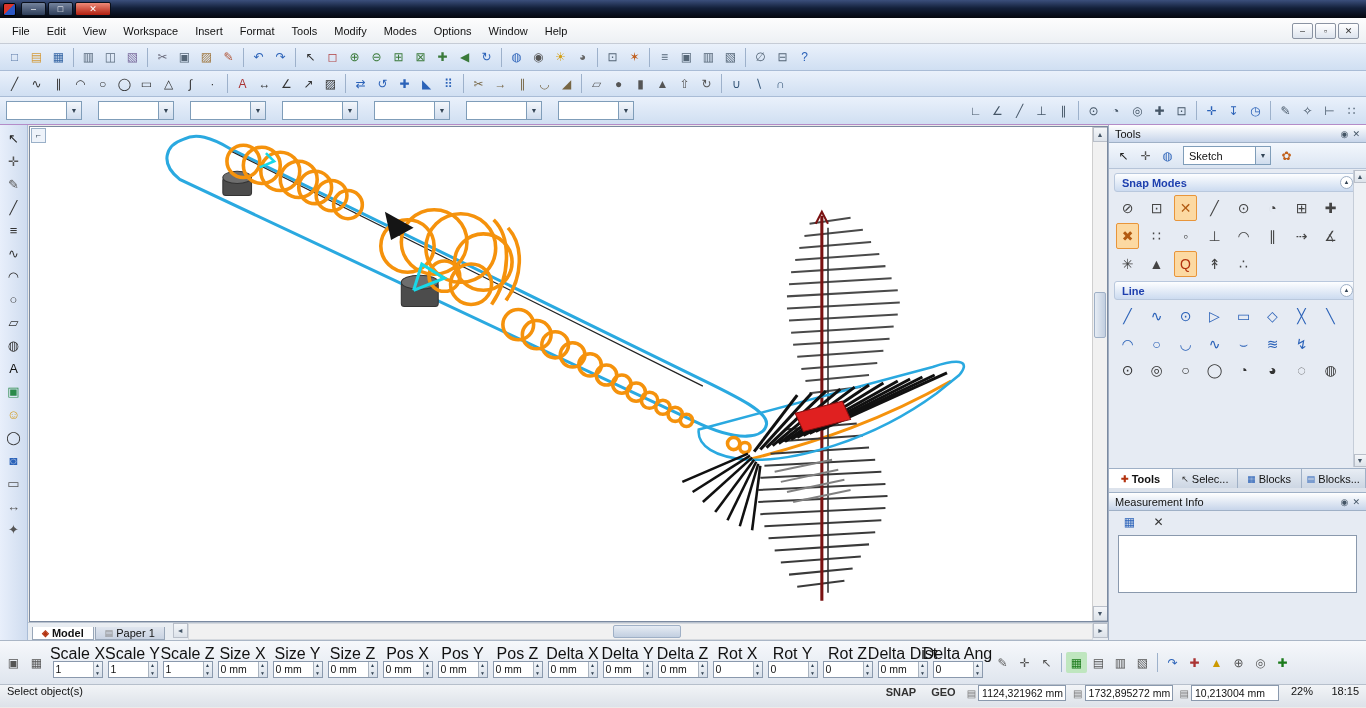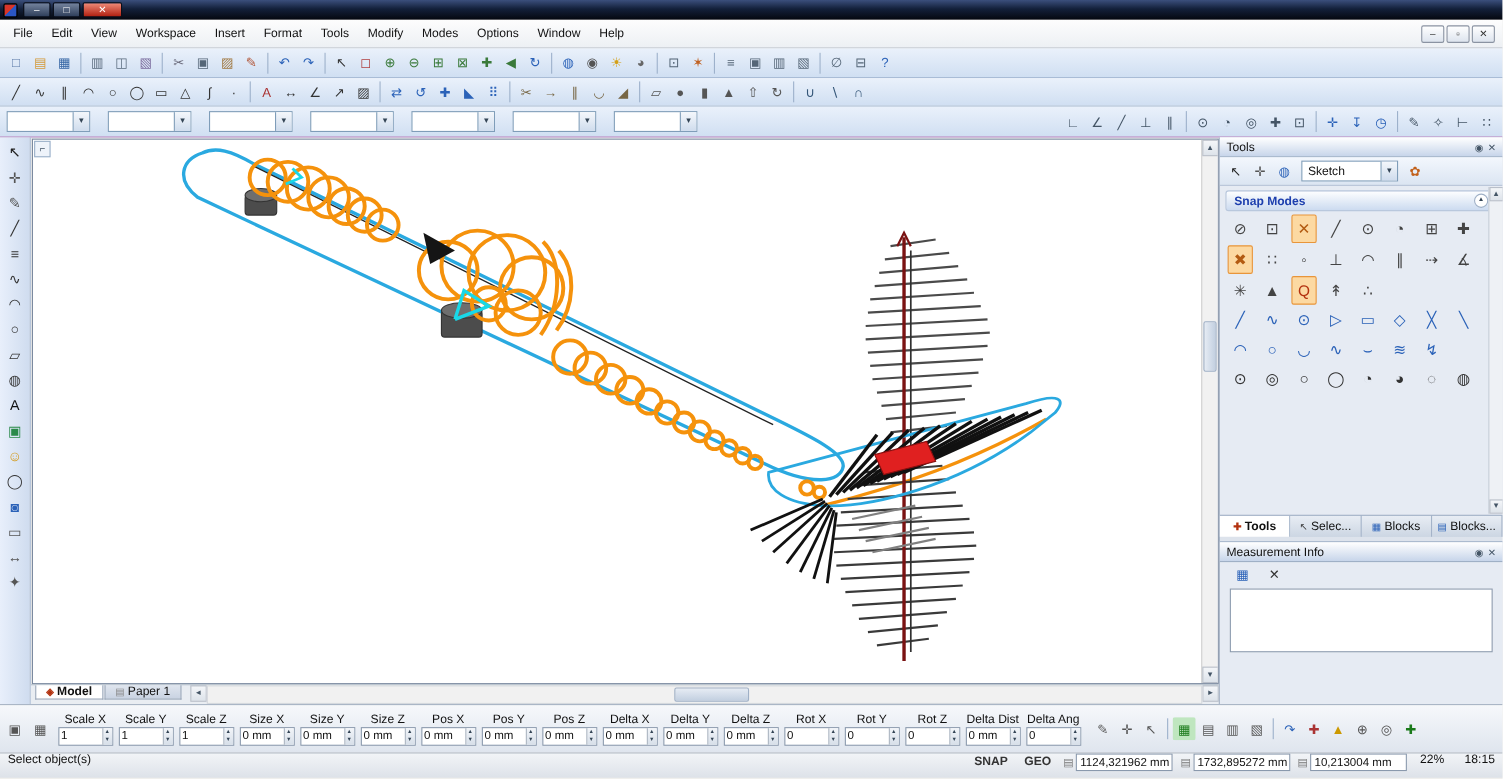--- a/index.html
+++ b/index.html
@@ -22,21 +22,21 @@
 
   
   .tbrow{background:linear-gradient(#eaf1fb,#d0dff2);border-bottom:1px solid #a9bcd6;display:flex;align-items:center;padding:0 4px;gap:1px;flex-wrap:nowrap;overflow:hidden}
   #tb1{height:27px}
   #tb2{height:26px}
   #tb3{height:28px;border-bottom:1px solid #b48cc8}
   .icon{min-width:21px;height:21px;display:inline-flex;align-items:center;justify-content:center;font-size:12px;border:1px solid transparent;border-radius:2px;color:#445;cursor:default;flex:0 0 auto}
   .sep{width:1px;height:19px;background:#9db1cb;margin:0 3px;align-self:center;flex:0 0 auto}
   .combo{width:76px;height:19px;background:#fff;border:1px solid #7f9db9;display:flex;align-items:center;justify-content:flex-end;margin:0 13px 0 2px;flex:0 0 auto}
   .dd{width:15px;height:100%;background:linear-gradient(#f4f7fb,#cfdced);border-left:1px solid #7f9db9;text-align:center;font-size:7px;color:#345;display:flex;align-items:center;justify-content:center}
-  .iconrow{display:flex;align-items:flex-start;gap:1px}
+  .iconrow{display:flex;align-items:flex-end;gap:1px}
   .spacer{flex:1}
 
   
   .main{display:flex;height:515px;position:relative}
   .lefttb{width:28px;background:linear-gradient(90deg,#e8effb,#cfdcef);border-right:1px solid #a9bcd6;display:flex;flex-direction:column;align-items:center;padding-top:3px;gap:2px}
   .lefttb .icon{font-size:13px}
   .center{flex:1;display:flex;flex-direction:column;min-width:0}
   .canvas{flex:1;position:relative;background:#fff;border:1px solid #7b8aa0;margin:1px 0 0 1px;overflow:hidden}
   .corner-btn{position:absolute;left:1px;top:1px;width:15px;height:15px;background:#eef3fa;border:1px solid #9ab0c8;z-index:3;font-size:9px;text-align:center;line-height:13px;color:#456}
   svg.drawing{position:absolute;left:0;top:0;width:100%;height:100%}
@@ -76,21 +76,21 @@
   .ptab.active{background:#fff;font-weight:bold}
   .meas-panel{flex:1;display:flex;flex-direction:column;background:#e6ebf3;border-top:1px solid #9fb0c6;margin-top:4px}
   .meas-toolbar{height:22px;display:flex;align-items:center;gap:8px;padding:0 10px}
   .meas-box{margin:2px 9px;background:#fff;border:1px solid #8a99ad;height:58px}
 
   
   .inspector{height:44px;background:linear-gradient(#f6f8fb,#dfe5ee);border-top:1px solid #aab6c6;display:flex;align-items:center;padding:0 3px;overflow:hidden}
   .insp-left{display:flex;gap:2px;margin-right:4px}
   .fields{display:flex;gap:2px}
   .fld{display:flex;flex-direction:column;align-items:center;width:53px;flex:0 0 auto}
-  .flabel{font-size:11px;height:14px;line-height:14px;white-space:nowrap}
+  .flabel{font-size:16px;height:14px;line-height:14px;white-space:nowrap}
   .fbox{display:flex;width:50px;height:17px;background:#fff;border:1px solid #8a99ad}
   .fval{flex:1;font-size:10.5px;padding-left:2px;line-height:15px;overflow:hidden;white-space:nowrap}
   .fspin{width:9px;display:flex;flex-direction:column;border-left:1px solid #aab4c0;background:linear-gradient(#f2f5f9,#d7dfe9)}
   .fspin span{flex:1;font-size:5px;line-height:7px;text-align:center;color:#345}
   .insp-right{display:flex;gap:1px;margin-left:8px}
 
   
   .statusbar{height:23px;background:linear-gradient(#f2f4f7,#dde2e9);border-top:1px solid #b6bfcb;display:flex;align-items:flex-start;padding:0 7px;gap:7px}
   .hint{flex:1}
   .sb-toggle{padding:1px 4px;font-weight:bold;color:#333}
@@ -498,20 +498,24 @@
           <span class="icon" style="color: rgb(68, 68, 68);">∥</span>
           <span class="icon" style="color: rgb(68, 68, 68);">⇢</span>
           <span class="icon" style="color: rgb(68, 68, 68);">∡</span>
           <span class="icon" style="color: rgb(68, 68, 68);">✳</span>
           <span class="icon" style="color: rgb(68, 68, 68);">▲</span>
           <span class="icon active" style="color: rgb(179, 50, 15);">Q</span>
           <span class="icon" style="color: rgb(68, 68, 68);">↟</span>
           <span class="icon" style="color: rgb(68, 68, 68);">∴</span>
         </div>
 
+      <div class="section-hdr">
+        <span>Line</span>
+        <span class="chev">▲</span>
+      </div>
       <div class="icon-grid">
           <span class="icon" style="color: rgb(43, 98, 184);">╱</span>
           <span class="icon" style="color: rgb(43, 98, 184);">∿</span>
           <span class="icon" style="color: rgb(43, 98, 184);">⊙</span>
           <span class="icon" style="color: rgb(43, 98, 184);">▷</span>
           <span class="icon" style="color: rgb(43, 98, 184);">▭</span>
           <span class="icon" style="color: rgb(43, 98, 184);">◇</span>
           <span class="icon" style="color: rgb(43, 98, 184);">╳</span>
           <span class="icon" style="color: rgb(43, 98, 184);">╲</span>
           <span class="icon" style="color: rgb(43, 98, 184);">◠</span>

